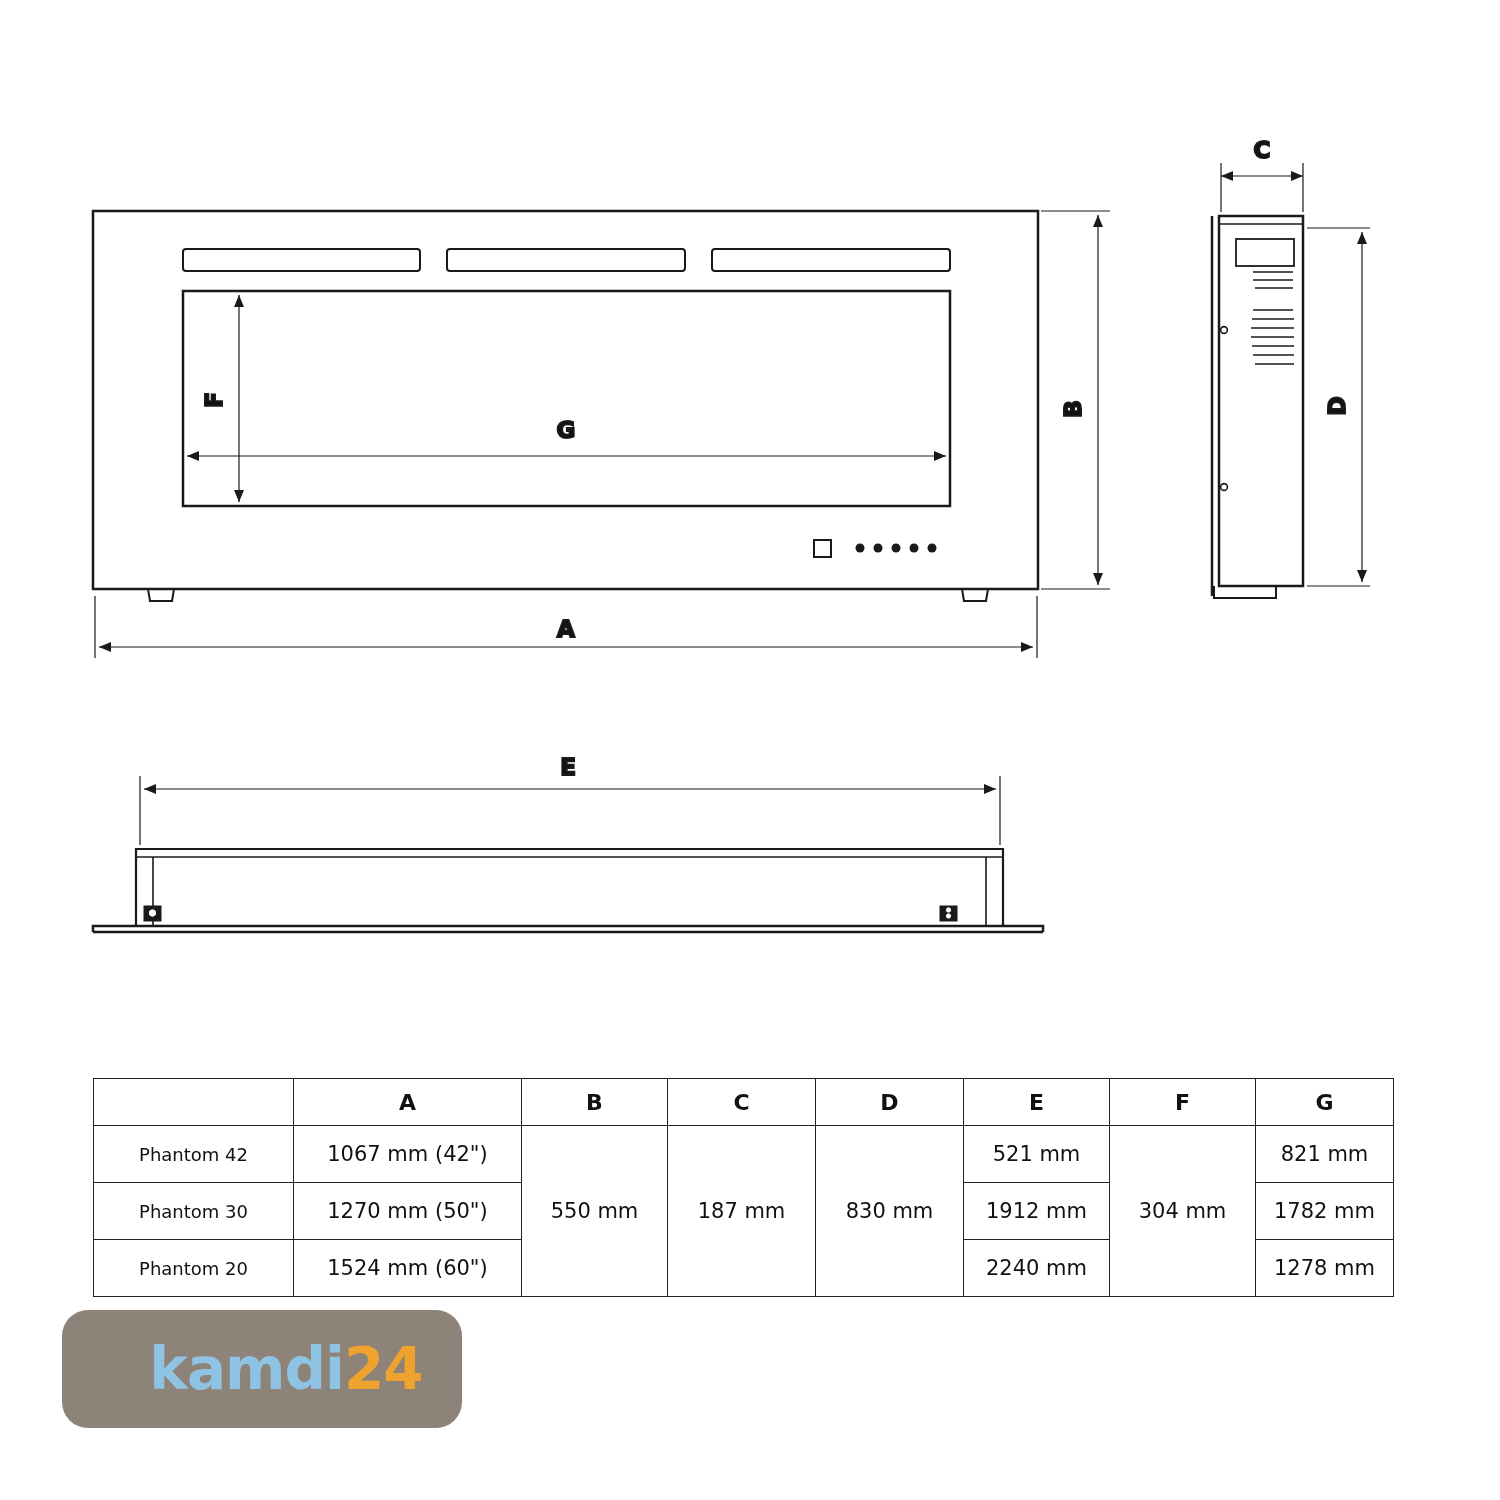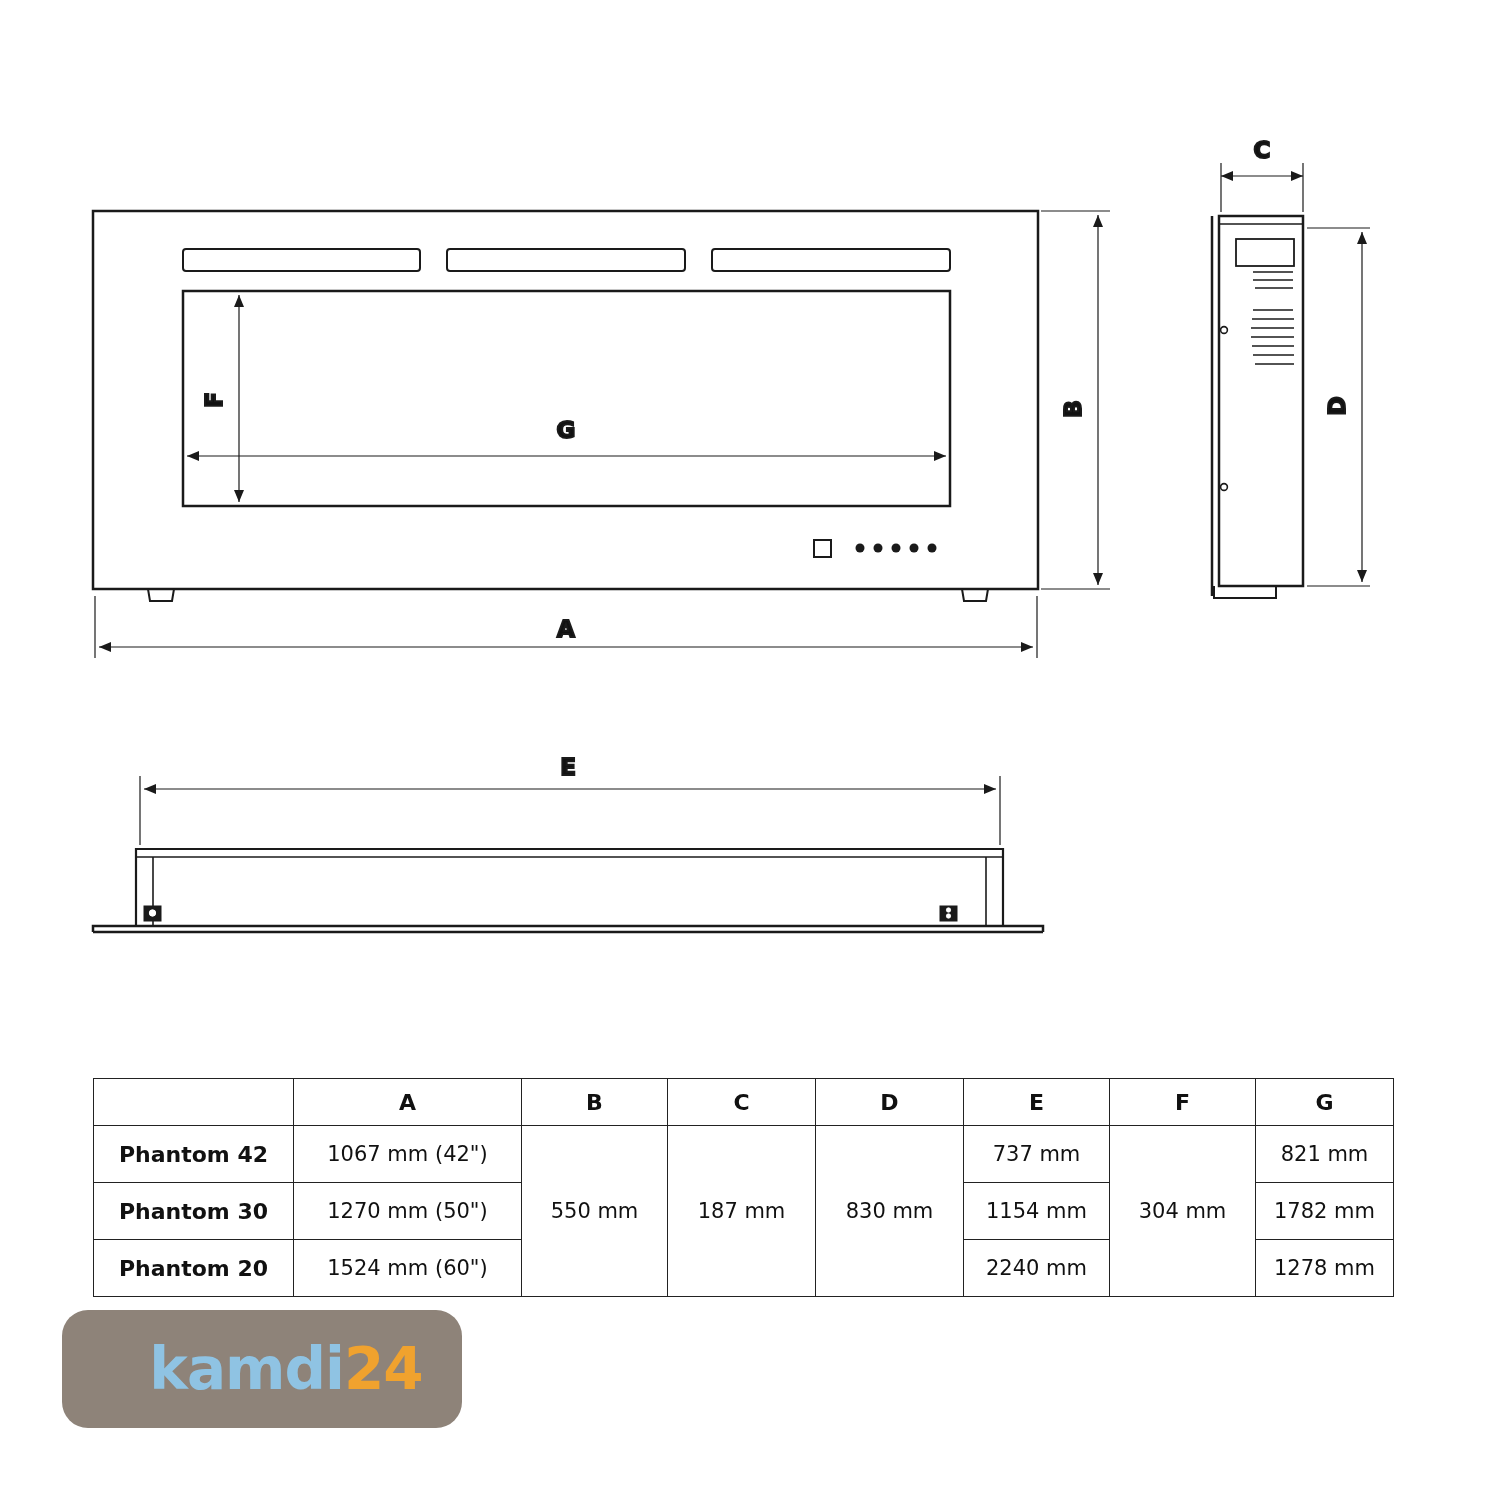--- a/index.html
+++ b/index.html
@@ -51,22 +51,22 @@
     height: 56px;
     font-weight: normal;
     color: #111;
   }
   .spec-table thead th {
     font-weight: bold;
     font-size: 22px;
     height: 46px;
   }
   .spec-table td.model {
-    font-weight: bold;
-    font-size: 22px;
+    font-weight: normal;
+    font-size: 18px;
   }
   .col-model { width: 200px; }
   .col-a     { width: 228px; }
   .col-b     { width: 146px; }
   .col-c     { width: 148px; }
   .col-d     { width: 148px; }
   .col-e     { width: 146px; }
   .col-f     { width: 146px; }
   .col-g     { width: 138px; }
 
@@ -254,28 +254,28 @@
         <th>G</th>
       </tr>
     </thead>
     <tbody>
       <tr>
         <td class="model">Phantom 42</td>
         <td>1067 mm (42")</td>
         <td rowspan="3">550 mm</td>
         <td rowspan="3">187 mm</td>
         <td rowspan="3">830 mm</td>
-        <td>737 mm</td>
+        <td>521 mm</td>
         <td rowspan="3">304 mm</td>
         <td>821 mm</td>
       </tr>
       <tr>
         <td class="model">Phantom 30</td>
         <td>1270 mm (50")</td>
-        <td>1154 mm</td>
+        <td>1912 mm</td>
         <td>1782 mm</td>
       </tr>
       <tr>
         <td class="model">Phantom 20</td>
         <td>1524 mm (60")</td>
         <td>2240 mm</td>
         <td>1278 mm</td>
       </tr>
     </tbody>
   </table>

